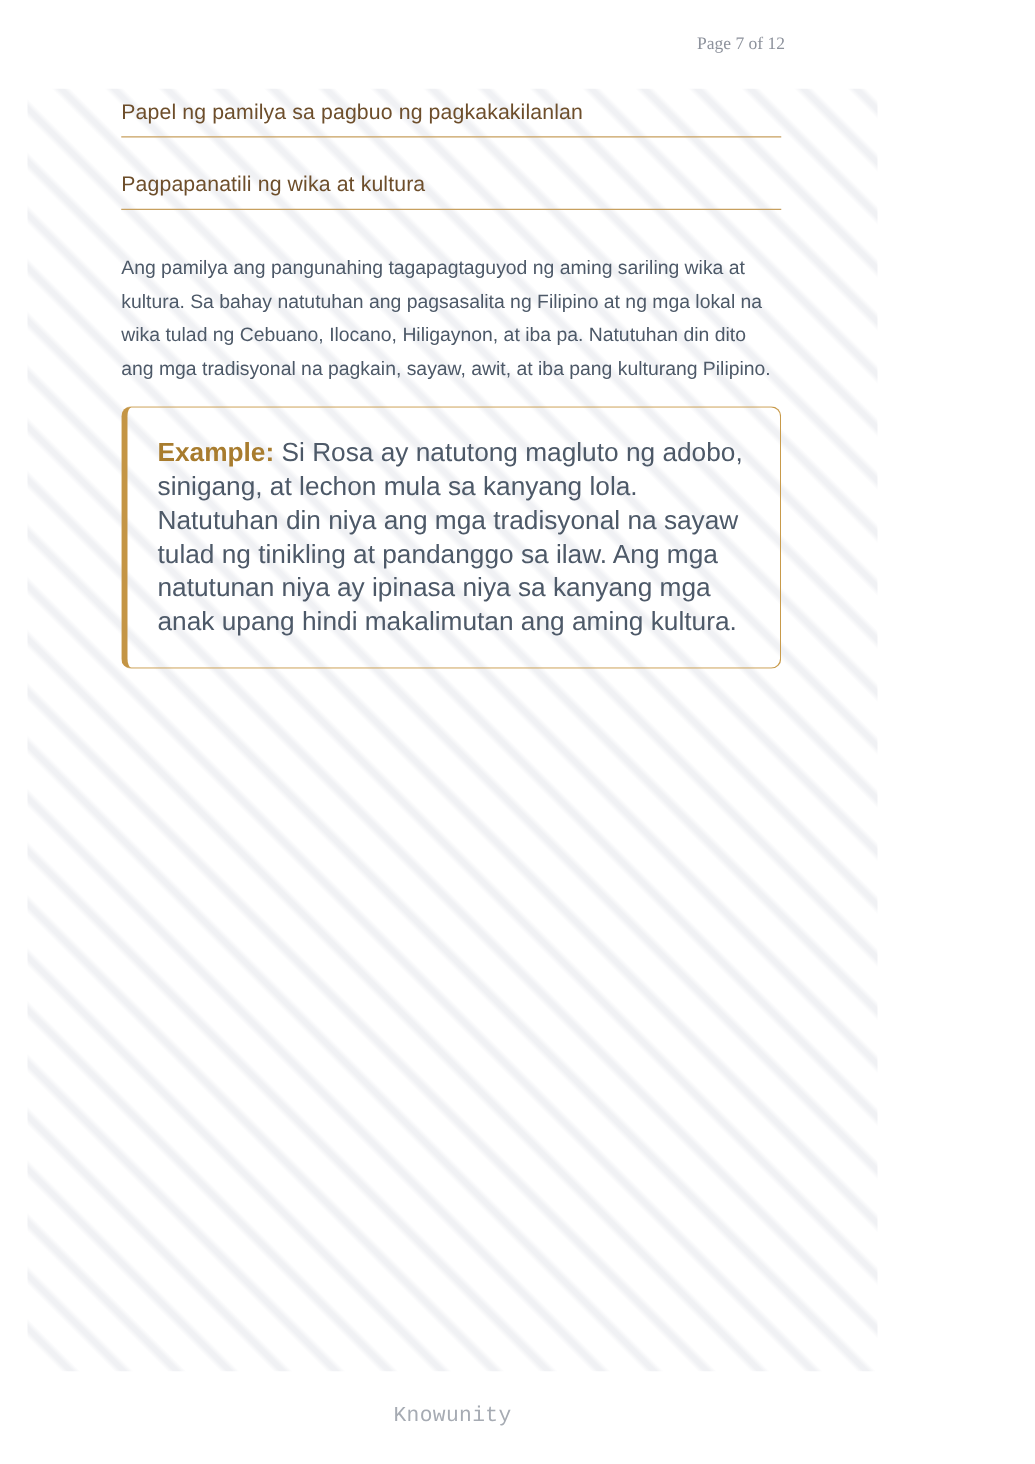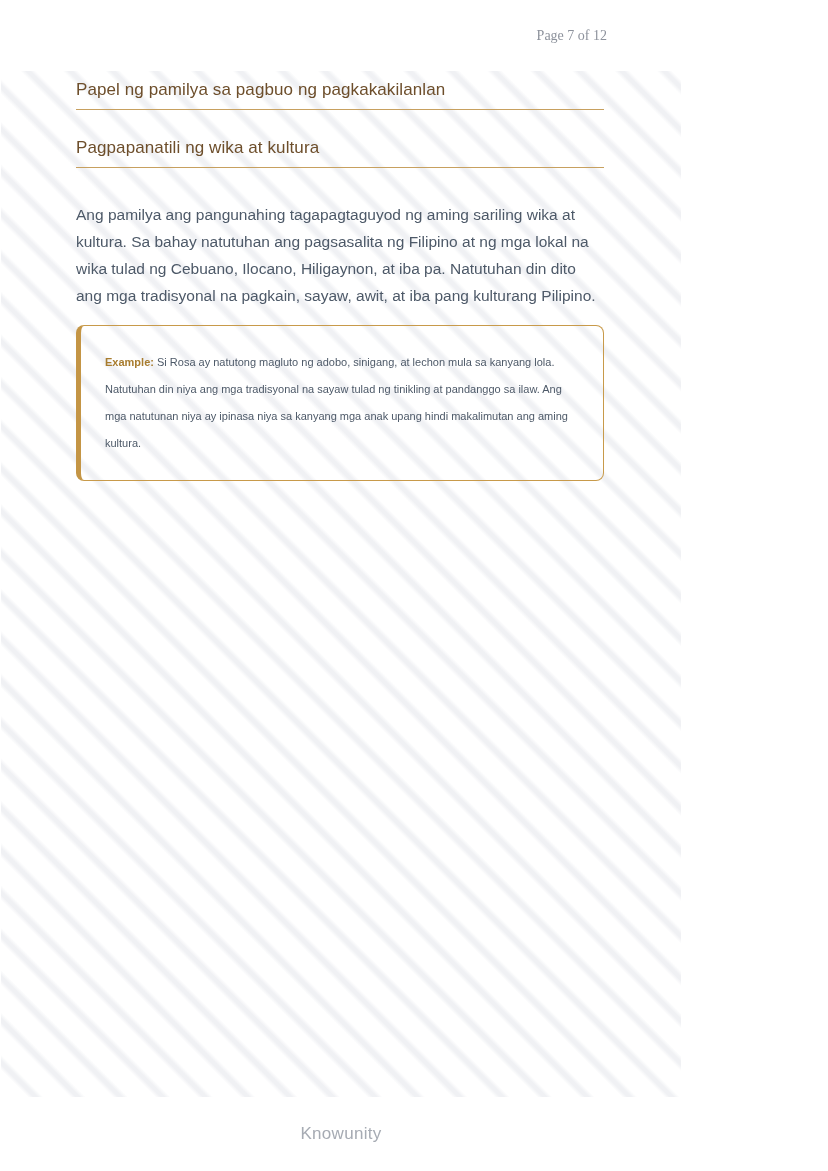--- a/index.html
+++ b/index.html
@@ -7,20 +7,21 @@
     padding: 0;
     background: #ffffff;
     font-family: "Liberation Sans", sans-serif;
   }
   .canvas {
     position: relative;
     width: 682px;
     height: 1171px;
     background: #ffffff;
     overflow: hidden;
+    padding-left: 21px;
   }
   .page-meta {
     padding: 27px 75px 0 0;
     text-align: right;
     font-family: "Liberation Serif", serif;
     font-size: 14px;
     line-height: 17px;
     color: #8d929c;
   }
   .sheet {
@@ -60,35 +61,36 @@
   .example-box {
     margin-top: 16px;
     border: 1px solid #c89a4a;
     border-left: 5px solid #c49545;
     border-radius: 8px;
     padding: 23px 24px;
     background: transparent;
   }
   .example-box p {
     margin: 0;
-    font-size: 11px;
+    font-size: 21px;
     line-height: 27px;
     color: #4d5968;
   }
   .example-label {
     font-weight: bold;
     color: #a87c2e;
   }
   .footer {
     margin-top: 26px;
     text-align: center;
     font-size: 17px;
     line-height: 21px;
     color: #a6abb3;
     letter-spacing: 0.3px;
+    font-family: Liberation Mono, monospace;
   }
 </style>
 </head>
 <body>
 
 <div class="canvas">
 
   <div class="page-meta">Page 7 of 12</div>
 
   <div class="sheet">

